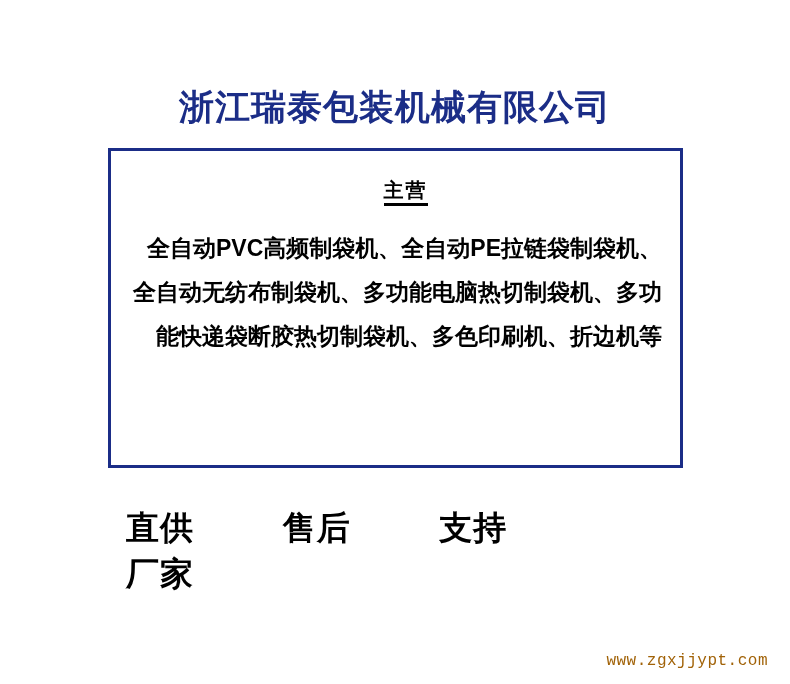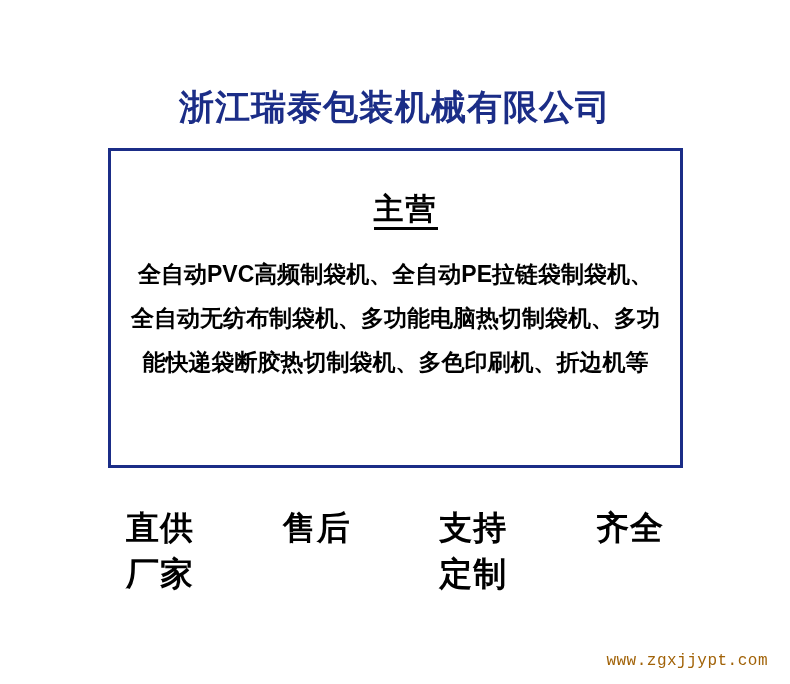--- a/index.html
+++ b/index.html
@@ -46,39 +46,39 @@
     left: 108px;
     width: 575px;
     height: 320px;
     border: 3px solid #1b2d87;
     box-sizing: border-box;
     background: #ffffff;
   }
 
   .box-heading {
     text-align: center;
-    margin-top: 38px;
-    font-size: 30px;
+    margin-top: 26px;
+    font-size: 20px;
     font-weight: bold;
     color: #000000;
     letter-spacing: 2px;
     padding-left: 20px;
   }
   .box-heading span {
     border-bottom: 3px solid #000000;
     padding-bottom: 2px;
   }
 
   .box-body {
     margin: 22px 18px 0 18px;
     font-size: 23px;
     font-weight: bold;
     color: #000000;
     line-height: 44px;
-    text-align: center;
+    text-align: right;
     letter-spacing: 0px;
   }
 
   
   .features {
     position: absolute;
     top: 505px;
     left: 95px;
     width: 600px;
     display: flex;
@@ -125,22 +125,20 @@
   <div class="features">
     <div class="feature">
       <span class="line">直供</span>
       <span class="line">厂家</span>
     </div>
     <div class="feature">
       <span class="line">售后</span>
     </div>
     <div class="feature">
       <span class="line">支持</span>
-      <span class="line">定制</span>
     </div>
     <div class="feature">
-      <span class="line">齐全</span>
     </div>
   </div>
 
   <div class="watermark">www.zgxjjypt.com</div>
 
 </div>
 
 </body></html>

